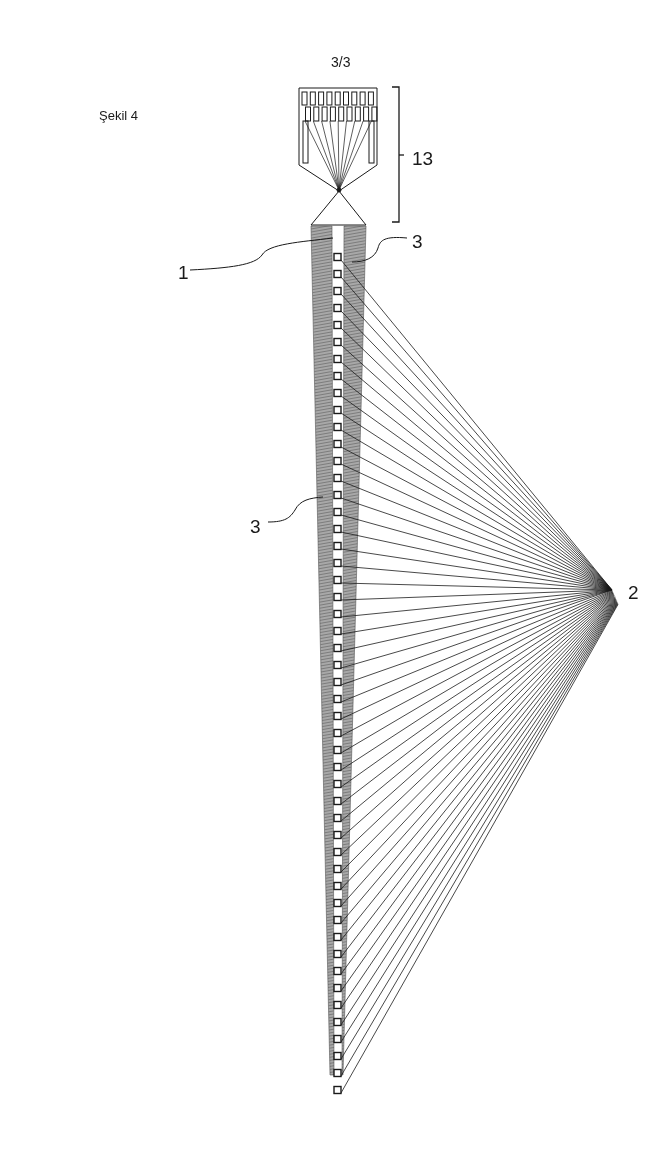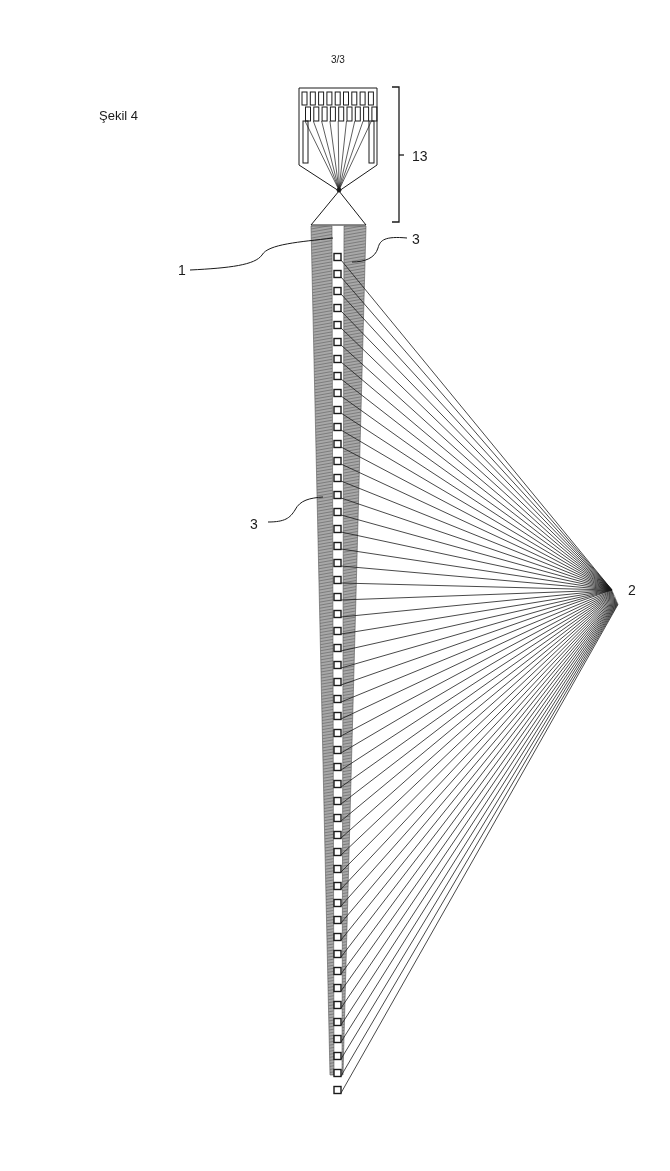--- a/index.html
+++ b/index.html
@@ -1,19 +1,19 @@
 <!DOCTYPE html>
 <html><head>
 <meta charset="utf-8">
 <style>
   html, body { margin: 0; padding: 0; background: #ffffff; }
   body { width: 670px; height: 1171px; position: relative; overflow: hidden;
          font-family: "Liberation Sans", sans-serif; color: #1a1a1a; }
-  .label { position: absolute; font-size: 14px; line-height: 1; }
-  #page-num { left: 331px; top: 55px; font-size: 10px; }
+  .label { position: absolute; font-size: 19px; line-height: 1; }
+  #page-num { left: 331px; top: 55px; font-size: 14px; }
   #fig-title { left: 99px; top: 109px; font-size: 13px; text-align: center; }
   #lbl-1 { left: 178px; top: 263px; }
   #lbl-3a { left: 412px; top: 232px; }
   #lbl-3b { left: 250px; top: 517px; }
   #lbl-13 { left: 412px; top: 149px; }
   #lbl-2 { left: 628px; top: 583px; }
   svg { position: absolute; left: 0; top: 0; }
 </style>
 </head>
 <body>

